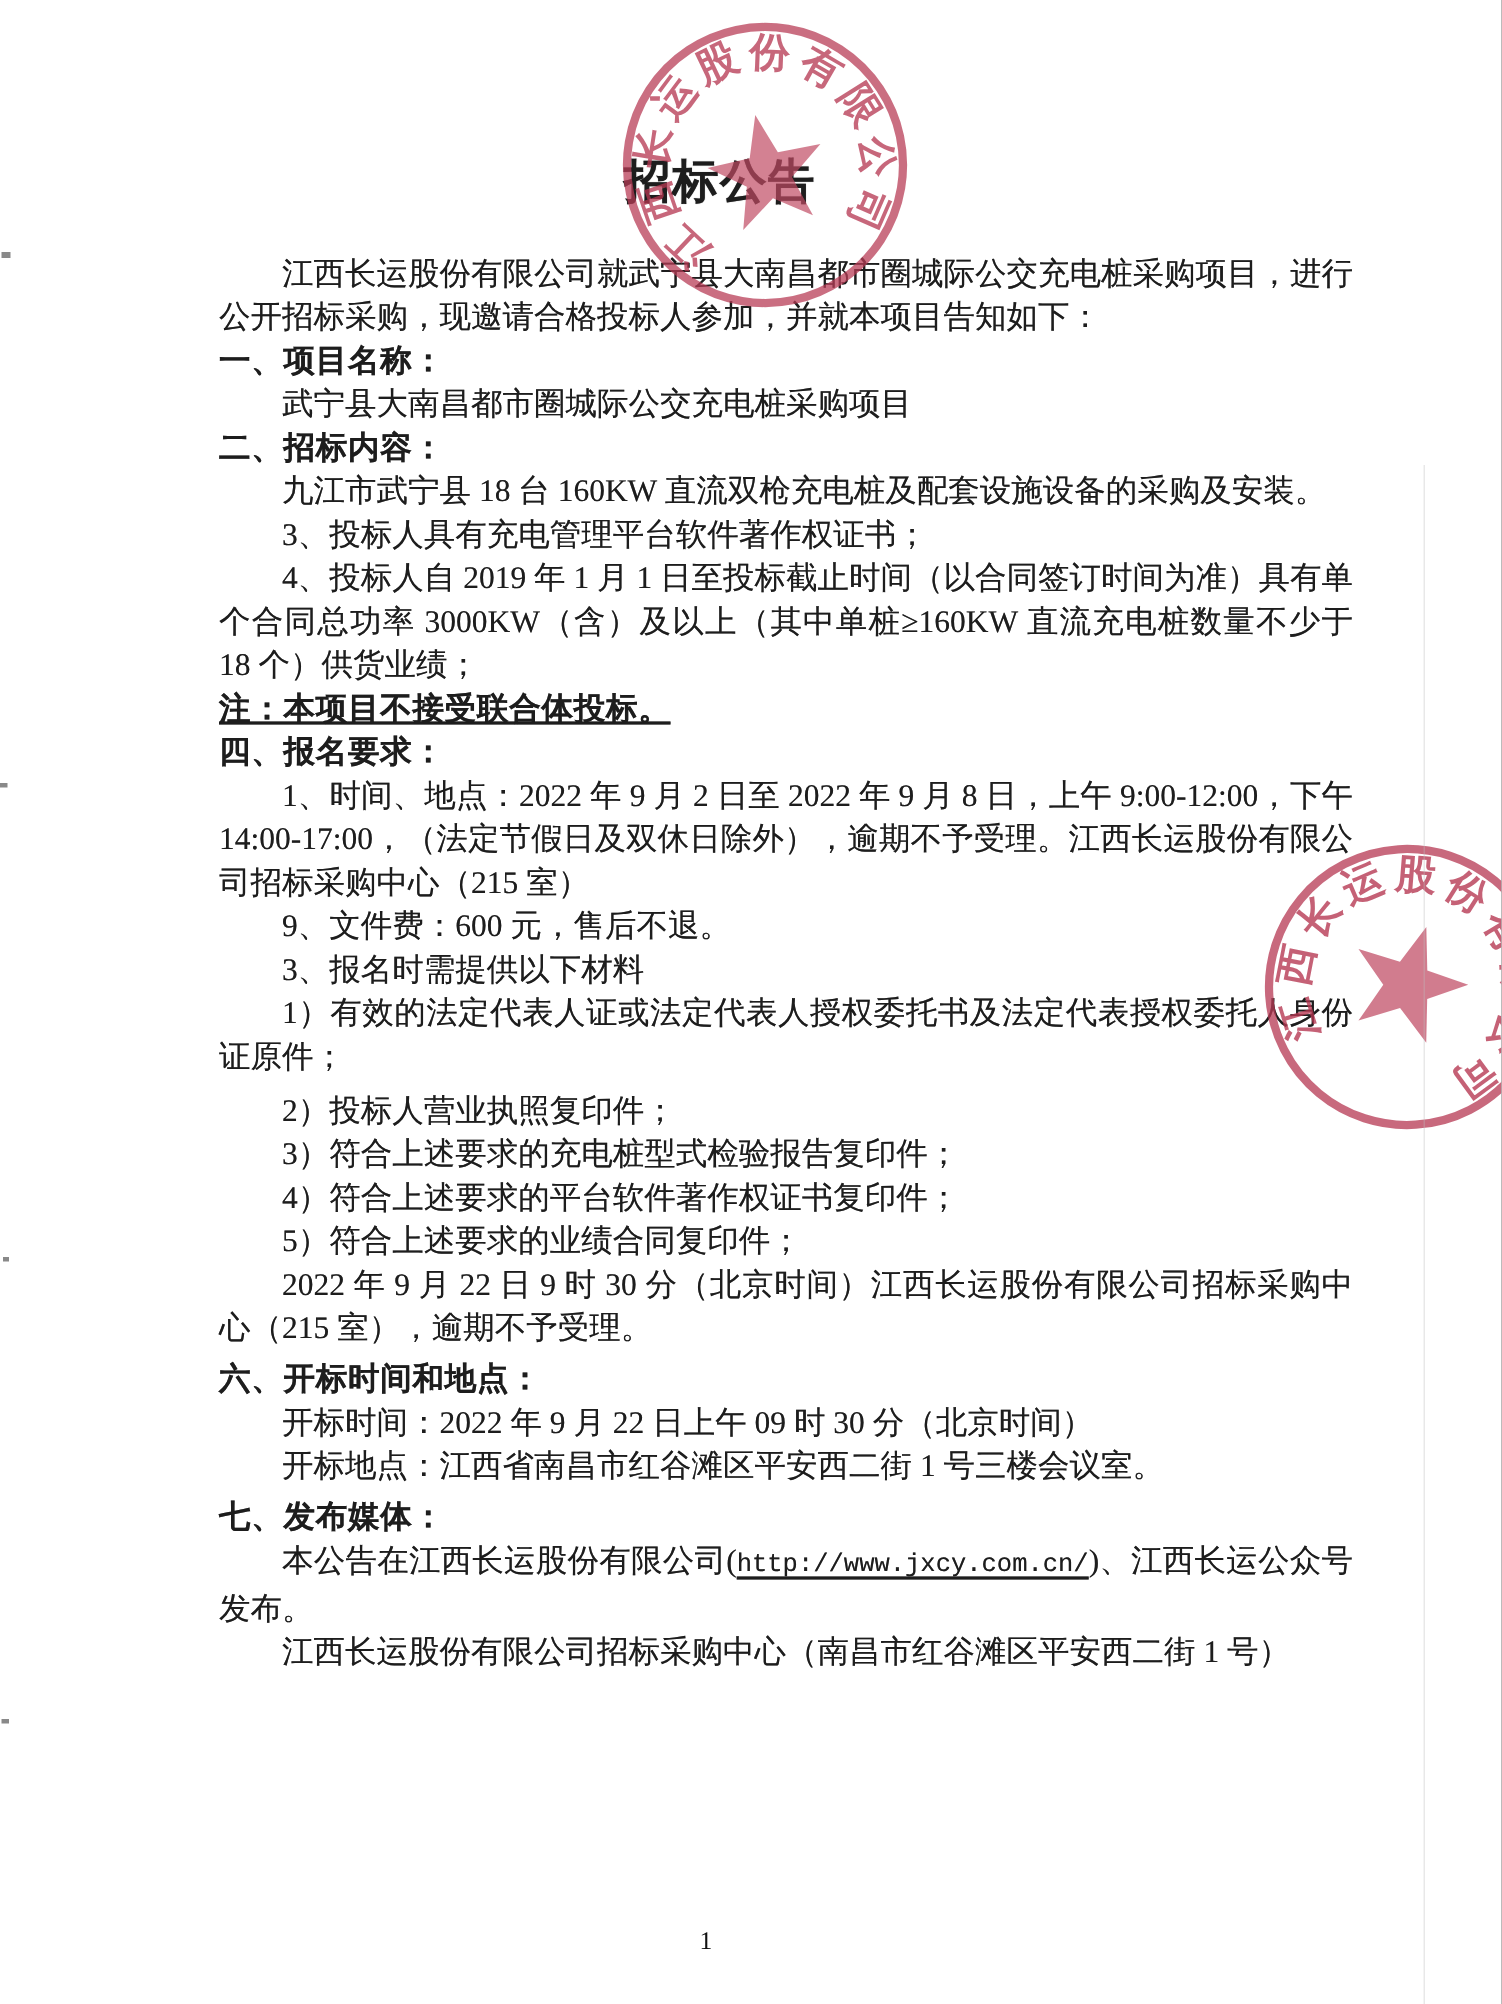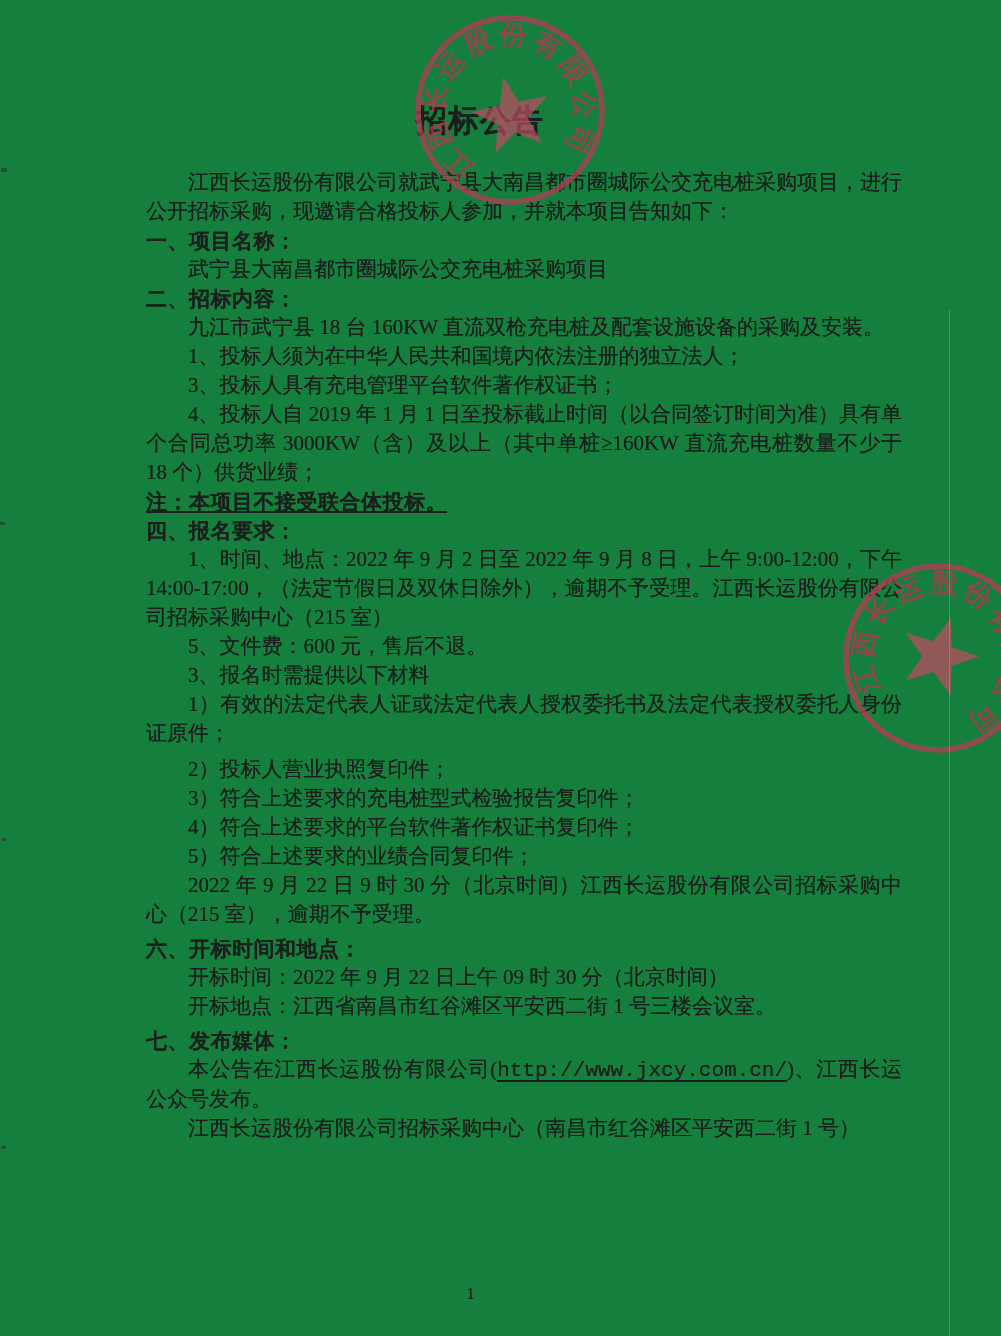--- a/index.html
+++ b/index.html
@@ -1,19 +1,19 @@
 <!DOCTYPE html>
 <html><head>
 <meta charset="utf-8">
 <style>
   html,body{margin:0;padding:0;background:#888;}
   .page{
     position:relative;
     width:1001px;height:1336px;
-    background:#15803d;
+    background:#ffffff;
     overflow:hidden;
     font-family:"Liberation Serif", serif;
     color:#1d1d1d;
   }
   .doc{
     position:absolute;
     left:146px; top:100px; width:756px;
   }
   .title{
     font-size:31px;
@@ -43,21 +43,21 @@
     font-family:"Liberation Sans", sans-serif;
     font-weight:bold;
     letter-spacing:.5px;
     text-decoration:underline;
   }
   .mt7{ margin-top:7px !important; }
   .mt4{ margin-top:4px !important; }
   .mt5{ margin-top:5px !important; }
   .url{
     font-family:"Liberation Mono", monospace;
-    font-size:21px;
+    font-size:17px;
     text-decoration:underline;
     text-decoration-thickness:2px;
     text-underline-offset:4px;
   }
   .pageno{
     position:absolute;
     left:0; right:60px;
     top:1284px;
     text-align:center;
     font-size:17px;
@@ -79,27 +79,26 @@
 <div class="page">
 
   <div class="doc">
     <h1 class="title">招标公告</h1>
 
     <p class="p">江西长运股份有限公司就武宁县大南昌都市圈城际公交充电桩采购项目，进行公开招标采购，现邀请合格投标人参加，并就本项目告知如下：</p>
     <h2 class="h">一、项目名称：</h2>
     <p class="p">武宁县大南昌都市圈城际公交充电桩采购项目</p>
     <h2 class="h">二、招标内容：</h2>
     <p class="p">九江市武宁县 18 台 160KW 直流双枪充电桩及配套设施设备的采购及安装。</p>
-    <p class="p">1、投标人须为在中华人民共和国境内依法注册的独立法人；</p>
     <p class="p">3、投标人具有充电管理平台软件著作权证书；</p>
     <p class="p">4、投标人自 2019 年 1 月 1 日至投标截止时间（以合同签订时间为准）具有单个合同总功率 3000KW（含）及以上（其中单桩≥160KW 直流充电桩数量不少于 18 个）供货业绩；</p>
     <p class="note">注：本项目不接受联合体投标。</p>
     <h2 class="h">四、报名要求：</h2>
     <p class="p">1、时间、地点：2022 年 9 月 2 日至 2022 年 9 月 8 日，上午 9:00-12:00，下午 14:00-17:00，（法定节假日及双休日除外），逾期不予受理。江西长运股份有限公司招标采购中心（215 室）</p>
-    <p class="p">5、文件费：600 元，售后不退。</p>
+    <p class="p">9、文件费：600 元，售后不退。</p>
     <p class="p">3、报名时需提供以下材料</p>
     <p class="p">1）有效的法定代表人证或法定代表人授权委托书及法定代表授权委托人身份证原件；</p>
     <p class="p mt7">2）投标人营业执照复印件；</p>
     <p class="p">3）符合上述要求的充电桩型式检验报告复印件；</p>
     <p class="p">4）符合上述要求的平台软件著作权证书复印件；</p>
     <p class="p">5）符合上述要求的业绩合同复印件；</p>
     <p class="p">2022 年 9 月 22 日 9 时 30 分（北京时间）江西长运股份有限公司招标采购中心（215 室），逾期不予受理。</p>
     <h2 class="h mt5">六、开标时间和地点：</h2>
     <p class="p">开标时间：2022 年 9 月 22 日上午 09 时 30 分（北京时间）</p>
     <p class="p">开标地点：江西省南昌市红谷滩区平安西二街 1 号三楼会议室。</p>

